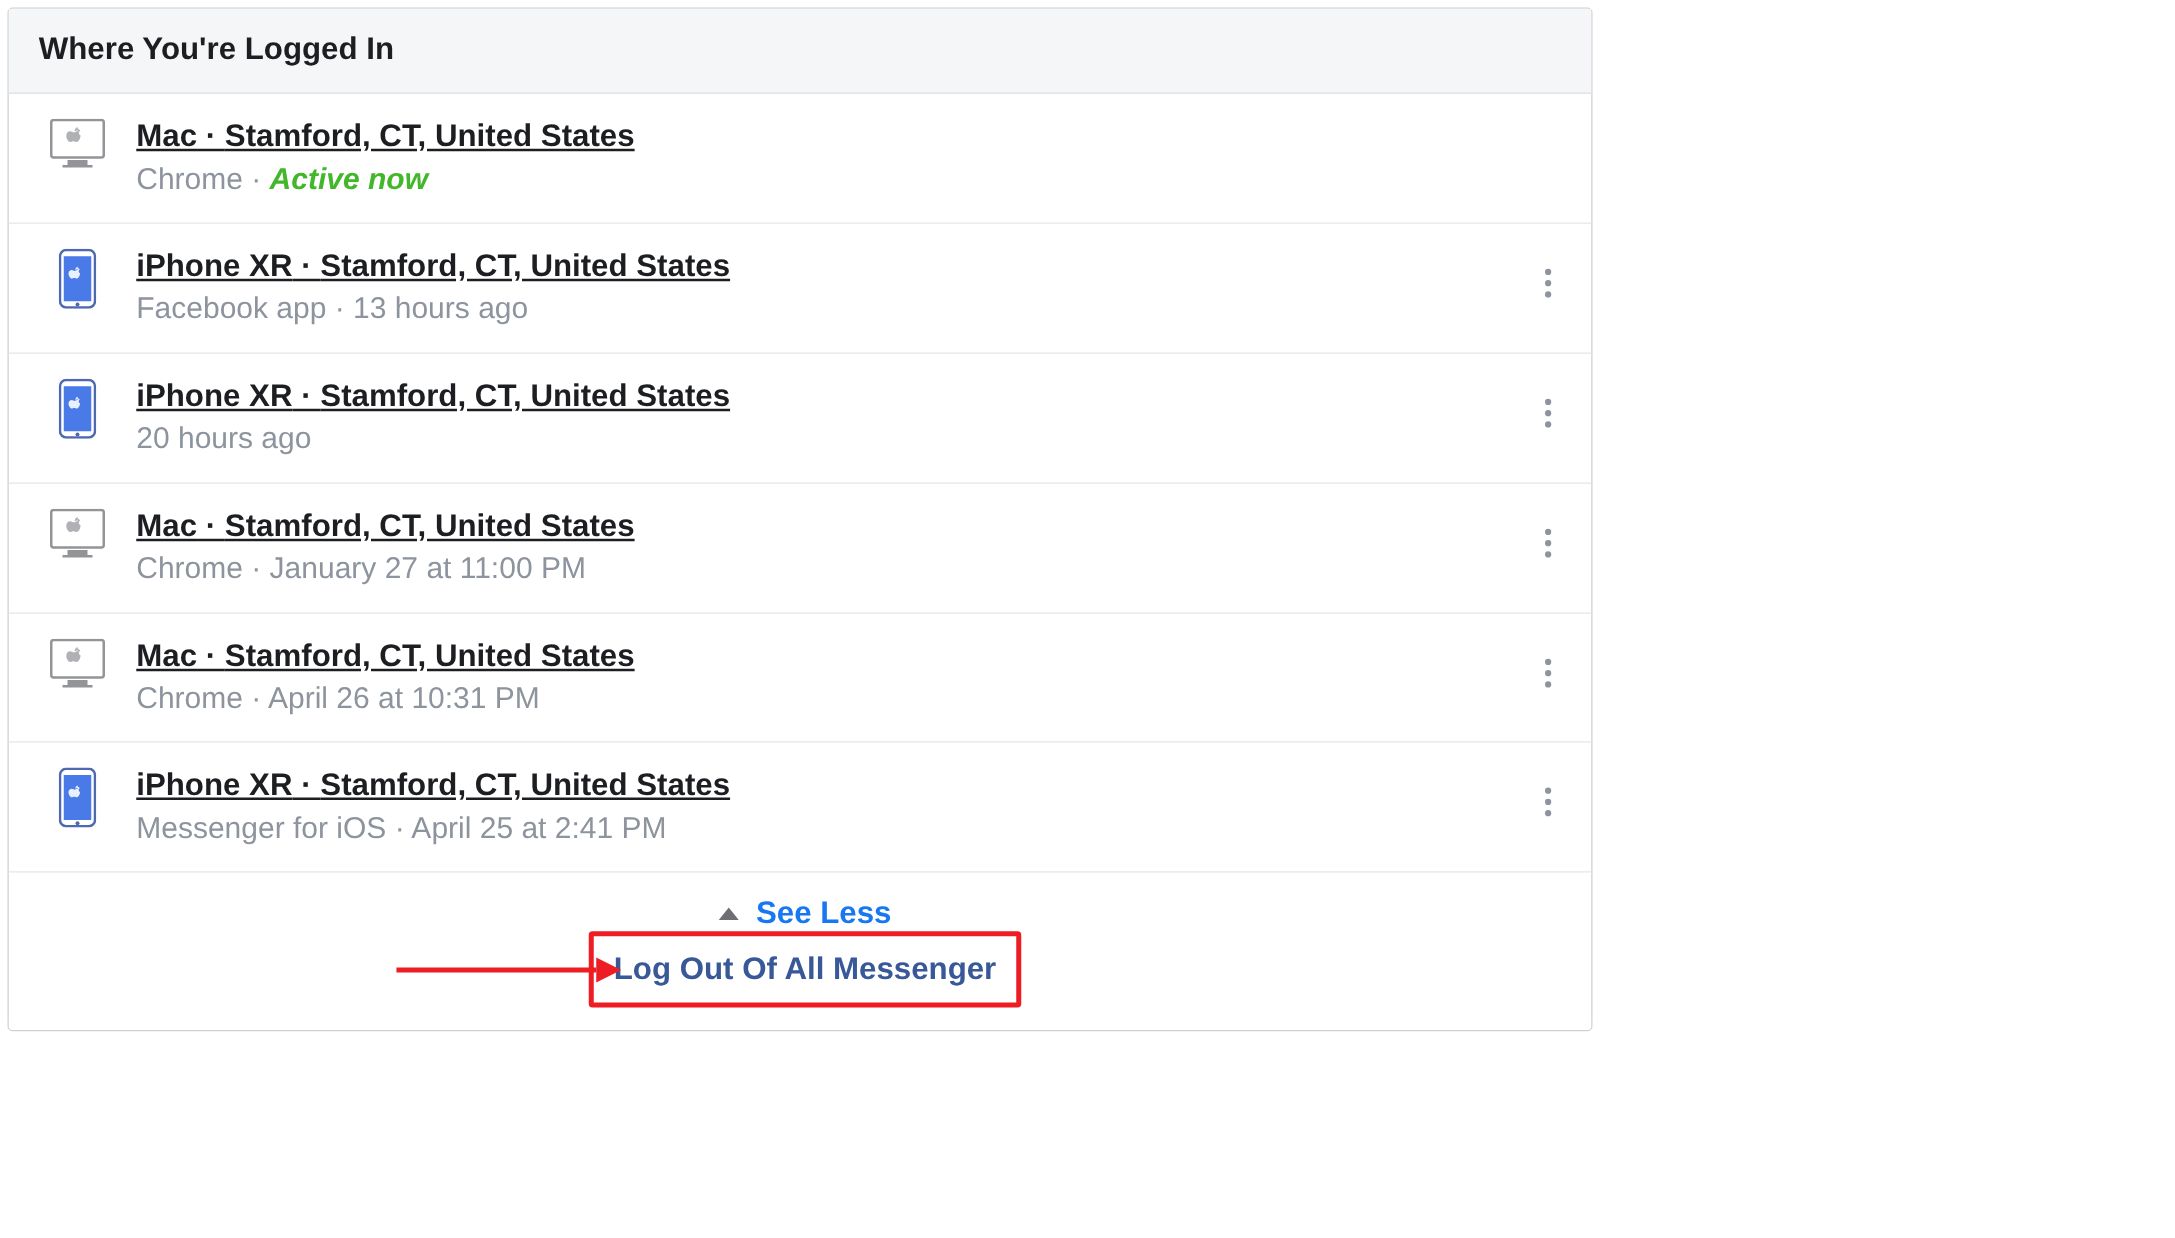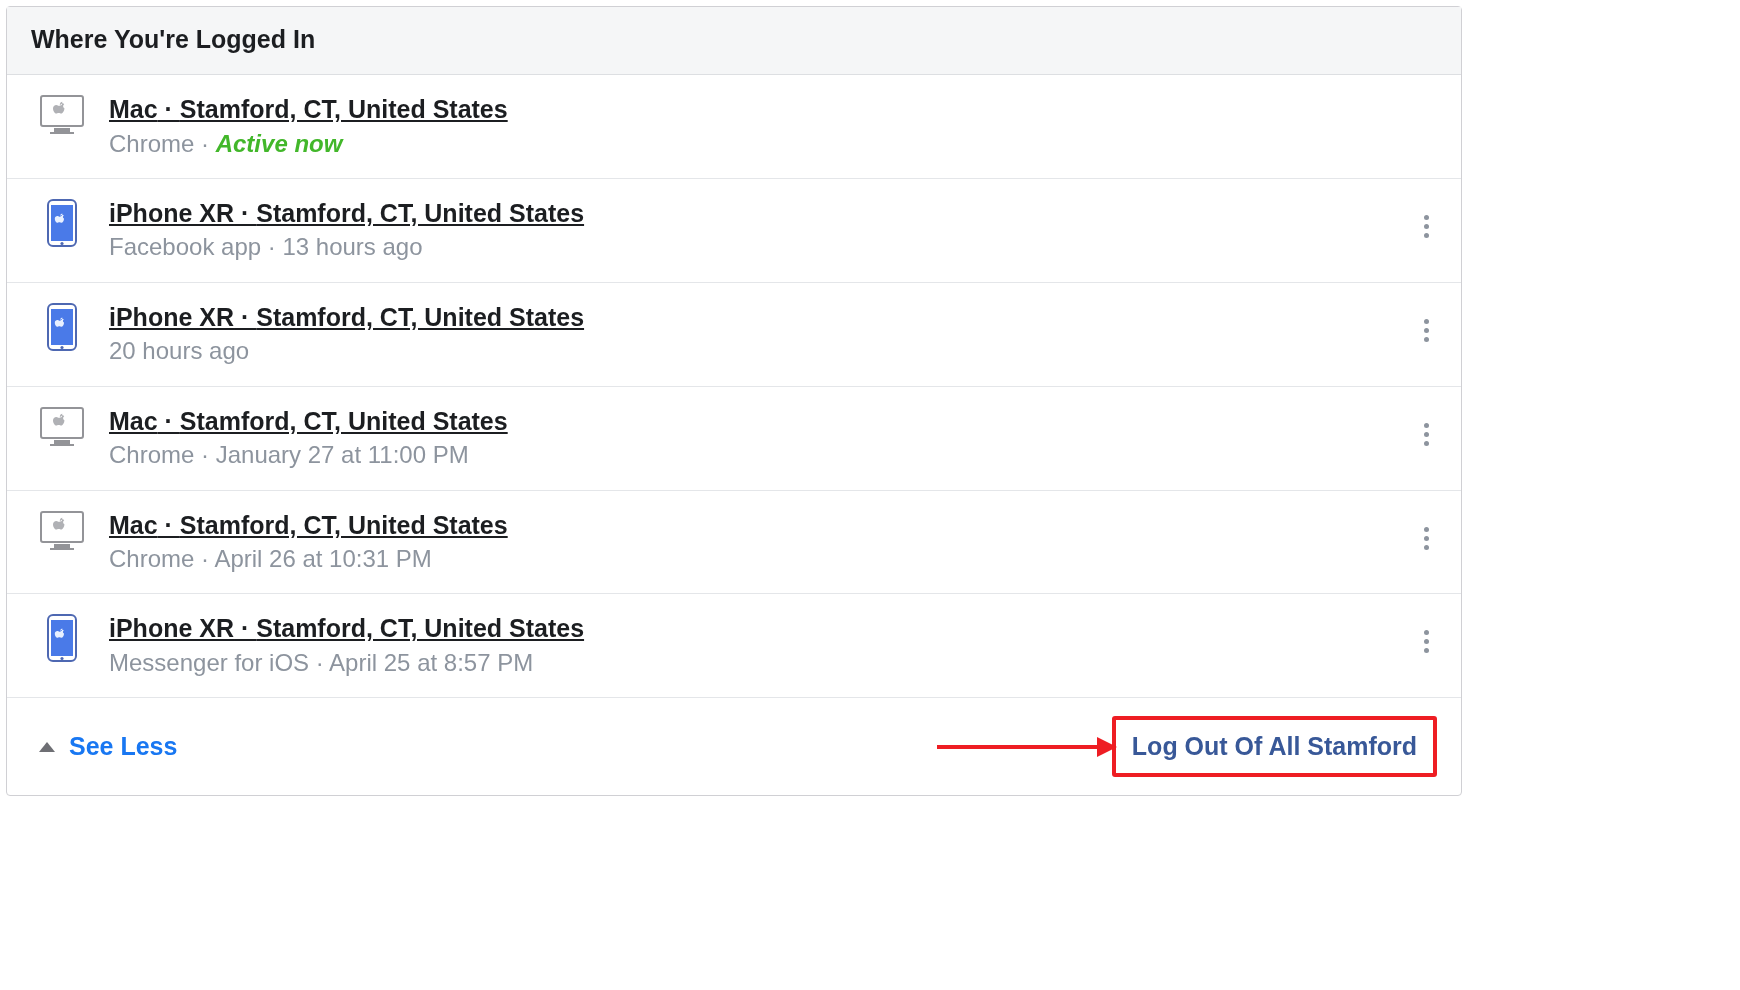--- a/index.html
+++ b/index.html
@@ -7,21 +7,21 @@
     font-family: -apple-system, BlinkMacSystemFont, "Segoe UI", Helvetica, Arial, sans-serif;
     background: #ffffff;
     width: 1740px;
     height: 990px;
     padding: 0;
   }
   .panel {
     border: 1px solid #d0d0d4;
     border-radius: 4px;
     margin: 6px;
-    width: 1456px;
+    width: 1268px;
     background: #fff;
   }
   .panel-header {
     background: #f5f6f7;
     border-bottom: 1px solid #dddfe2;
     padding: 18px 24px 20px 24px;
   }
   .panel-title {
     font-size: 25px;
     font-weight: 700;
@@ -74,20 +74,21 @@
     cursor: pointer;
   }
   .dots-btn .dot {
     width: 5px; height: 5px; border-radius: 50%; background: #8d949e;
   }
   .panel-footer {
     display: flex;
     justify-content: space-between;
     align-items: center;
     padding: 18px 24px 18px 32px;
+    flex-direction: column;
   }
   .see-less {
     display: flex;
     align-items: center;
     gap: 14px;
     cursor: pointer;
   }
   .see-less .tri {
     width: 0; height: 0;
     border-left: 8px solid transparent;
@@ -224,37 +225,37 @@
         <div class="session-icon">
           <svg width="30" height="48" viewBox="0 0 30 48">
     <rect x="1" y="1" width="28" height="46" rx="5" fill="#fff" stroke="#4e68b2" stroke-width="2"></rect>
     <rect x="4" y="6" width="22" height="36" fill="#4a7ae8"></rect>
     <circle cx="15" cy="44.5" r="1.6" fill="#4e68b2"></circle>
     <path d="M15 17c-1.1 0-2 0.8-2.4 0.8-0.4 0-1.2-0.8-2.2-0.8-1.3 0-2.6 1-2.6 2.8 0 1.8 1.3 4 2.6 4 0.7 0 1-0.5 2-0.5s1.2 0.5 2 0.5c1.3 0 2.6-2.2 2.6-4 0-0.1 0-0.2 0-0.2-1.3-0.5-1.4-2.4-0.2-3.1-0.6-0.6-1.2-1-1.8-1zm-0.2-0.9c0.6-0.7 0.5-1.7 0.5-1.7s-1 0.1-1.5 0.8c-0.5 0.6-0.5 1.6-0.5 1.6s1 0 1.5-0.7z" fill="#e8f0ff"></path>
   </svg>
         </div>
         <div class="session-body">
           <div class="session-title"><span>iPhone XR</span> · <span>Stamford, CT, United States</span></div>
-          <div class="session-sub"><span>Messenger for iOS</span> · <span>April 25 at 8:57 PM</span></div>
+          <div class="session-sub"><span>Messenger for iOS</span> · <span>April 25 at 2:41 PM</span></div>
         </div>
         <div class="dots-btn">
     <div class="dot"></div>
     <div class="dot"></div>
     <div class="dot"></div>
   </div>
       </div>
     </div>
 
   <div class="panel-footer">
     <div class="see-less">
       <div class="tri"></div>
       <span class="see-less-text">See Less</span>
     </div>
     <div class="logout-wrap">
       <svg class="arrow-annot" width="180" height="26" viewBox="0 0 180 26">
         <line x1="0" y1="13" x2="160" y2="13" stroke="#ee1d23" stroke-width="4"></line>
         <polygon points="160,3 180,13 160,23" fill="#ee1d23"></polygon>
       </svg>
-      <div class="logout-btn">Log Out Of All Stamford</div>
+      <div class="logout-btn">Log Out Of All Messenger</div>
     </div>
   </div>
 
 </div>
 
 </body></html>

